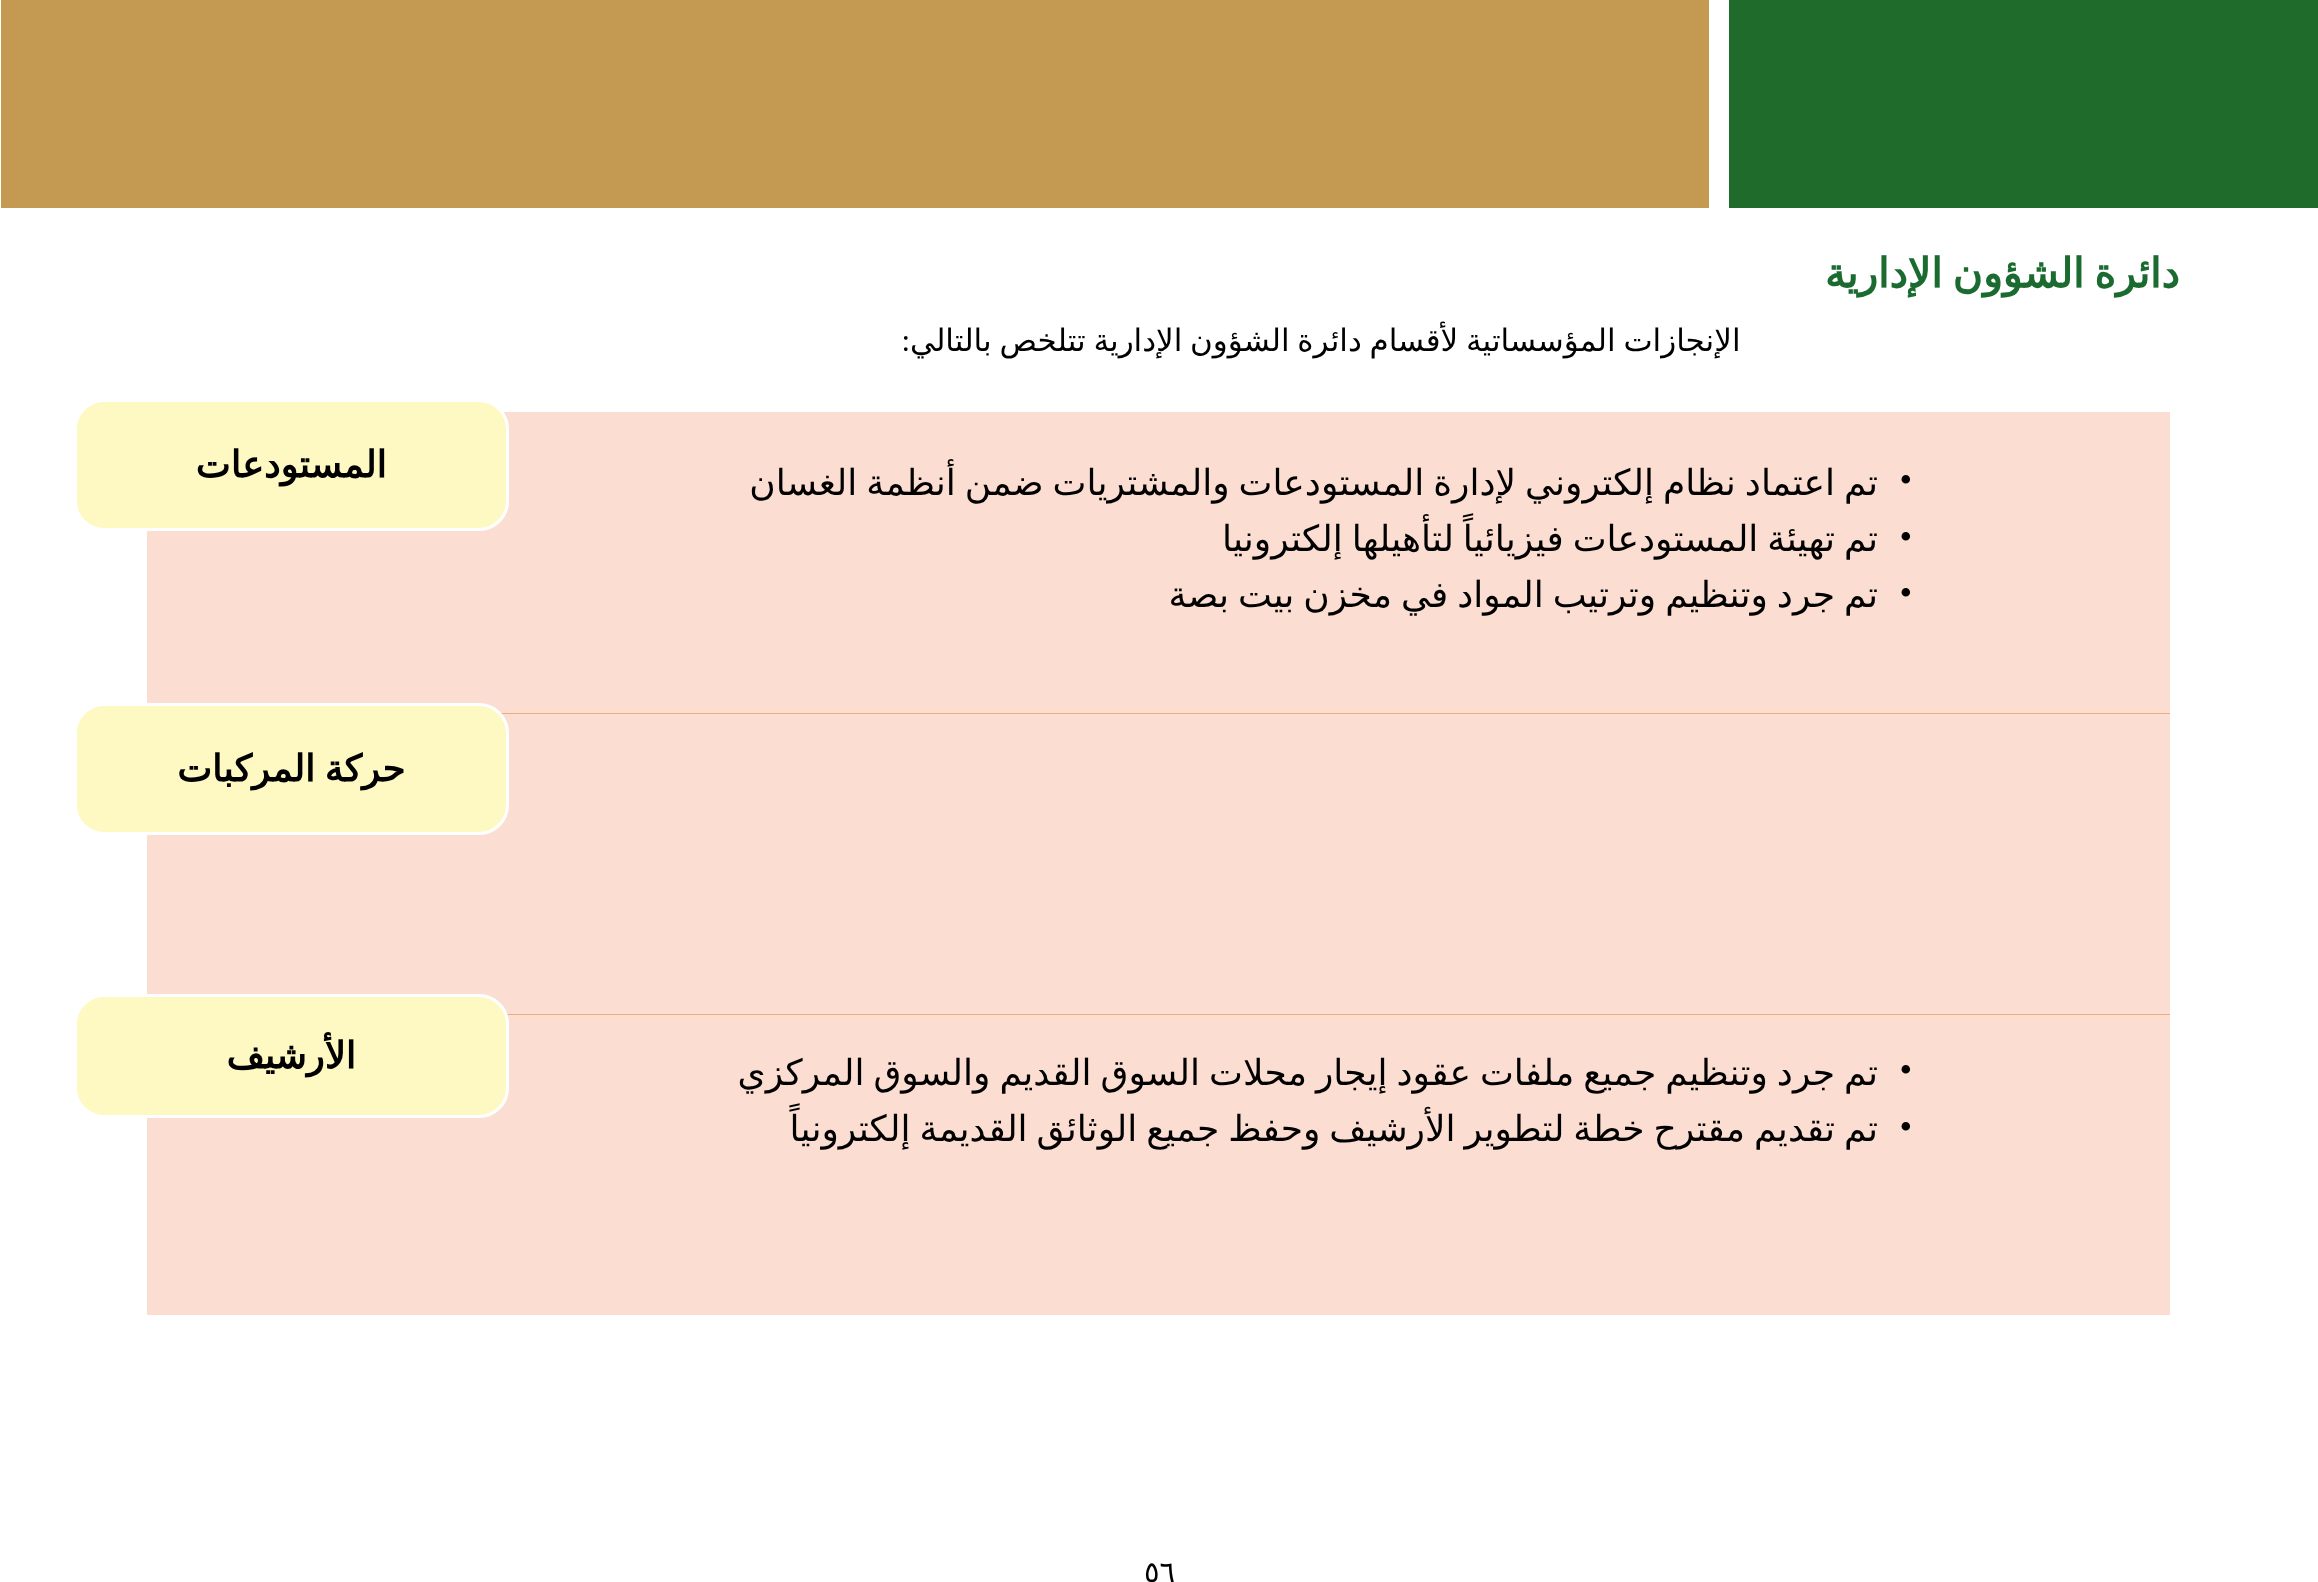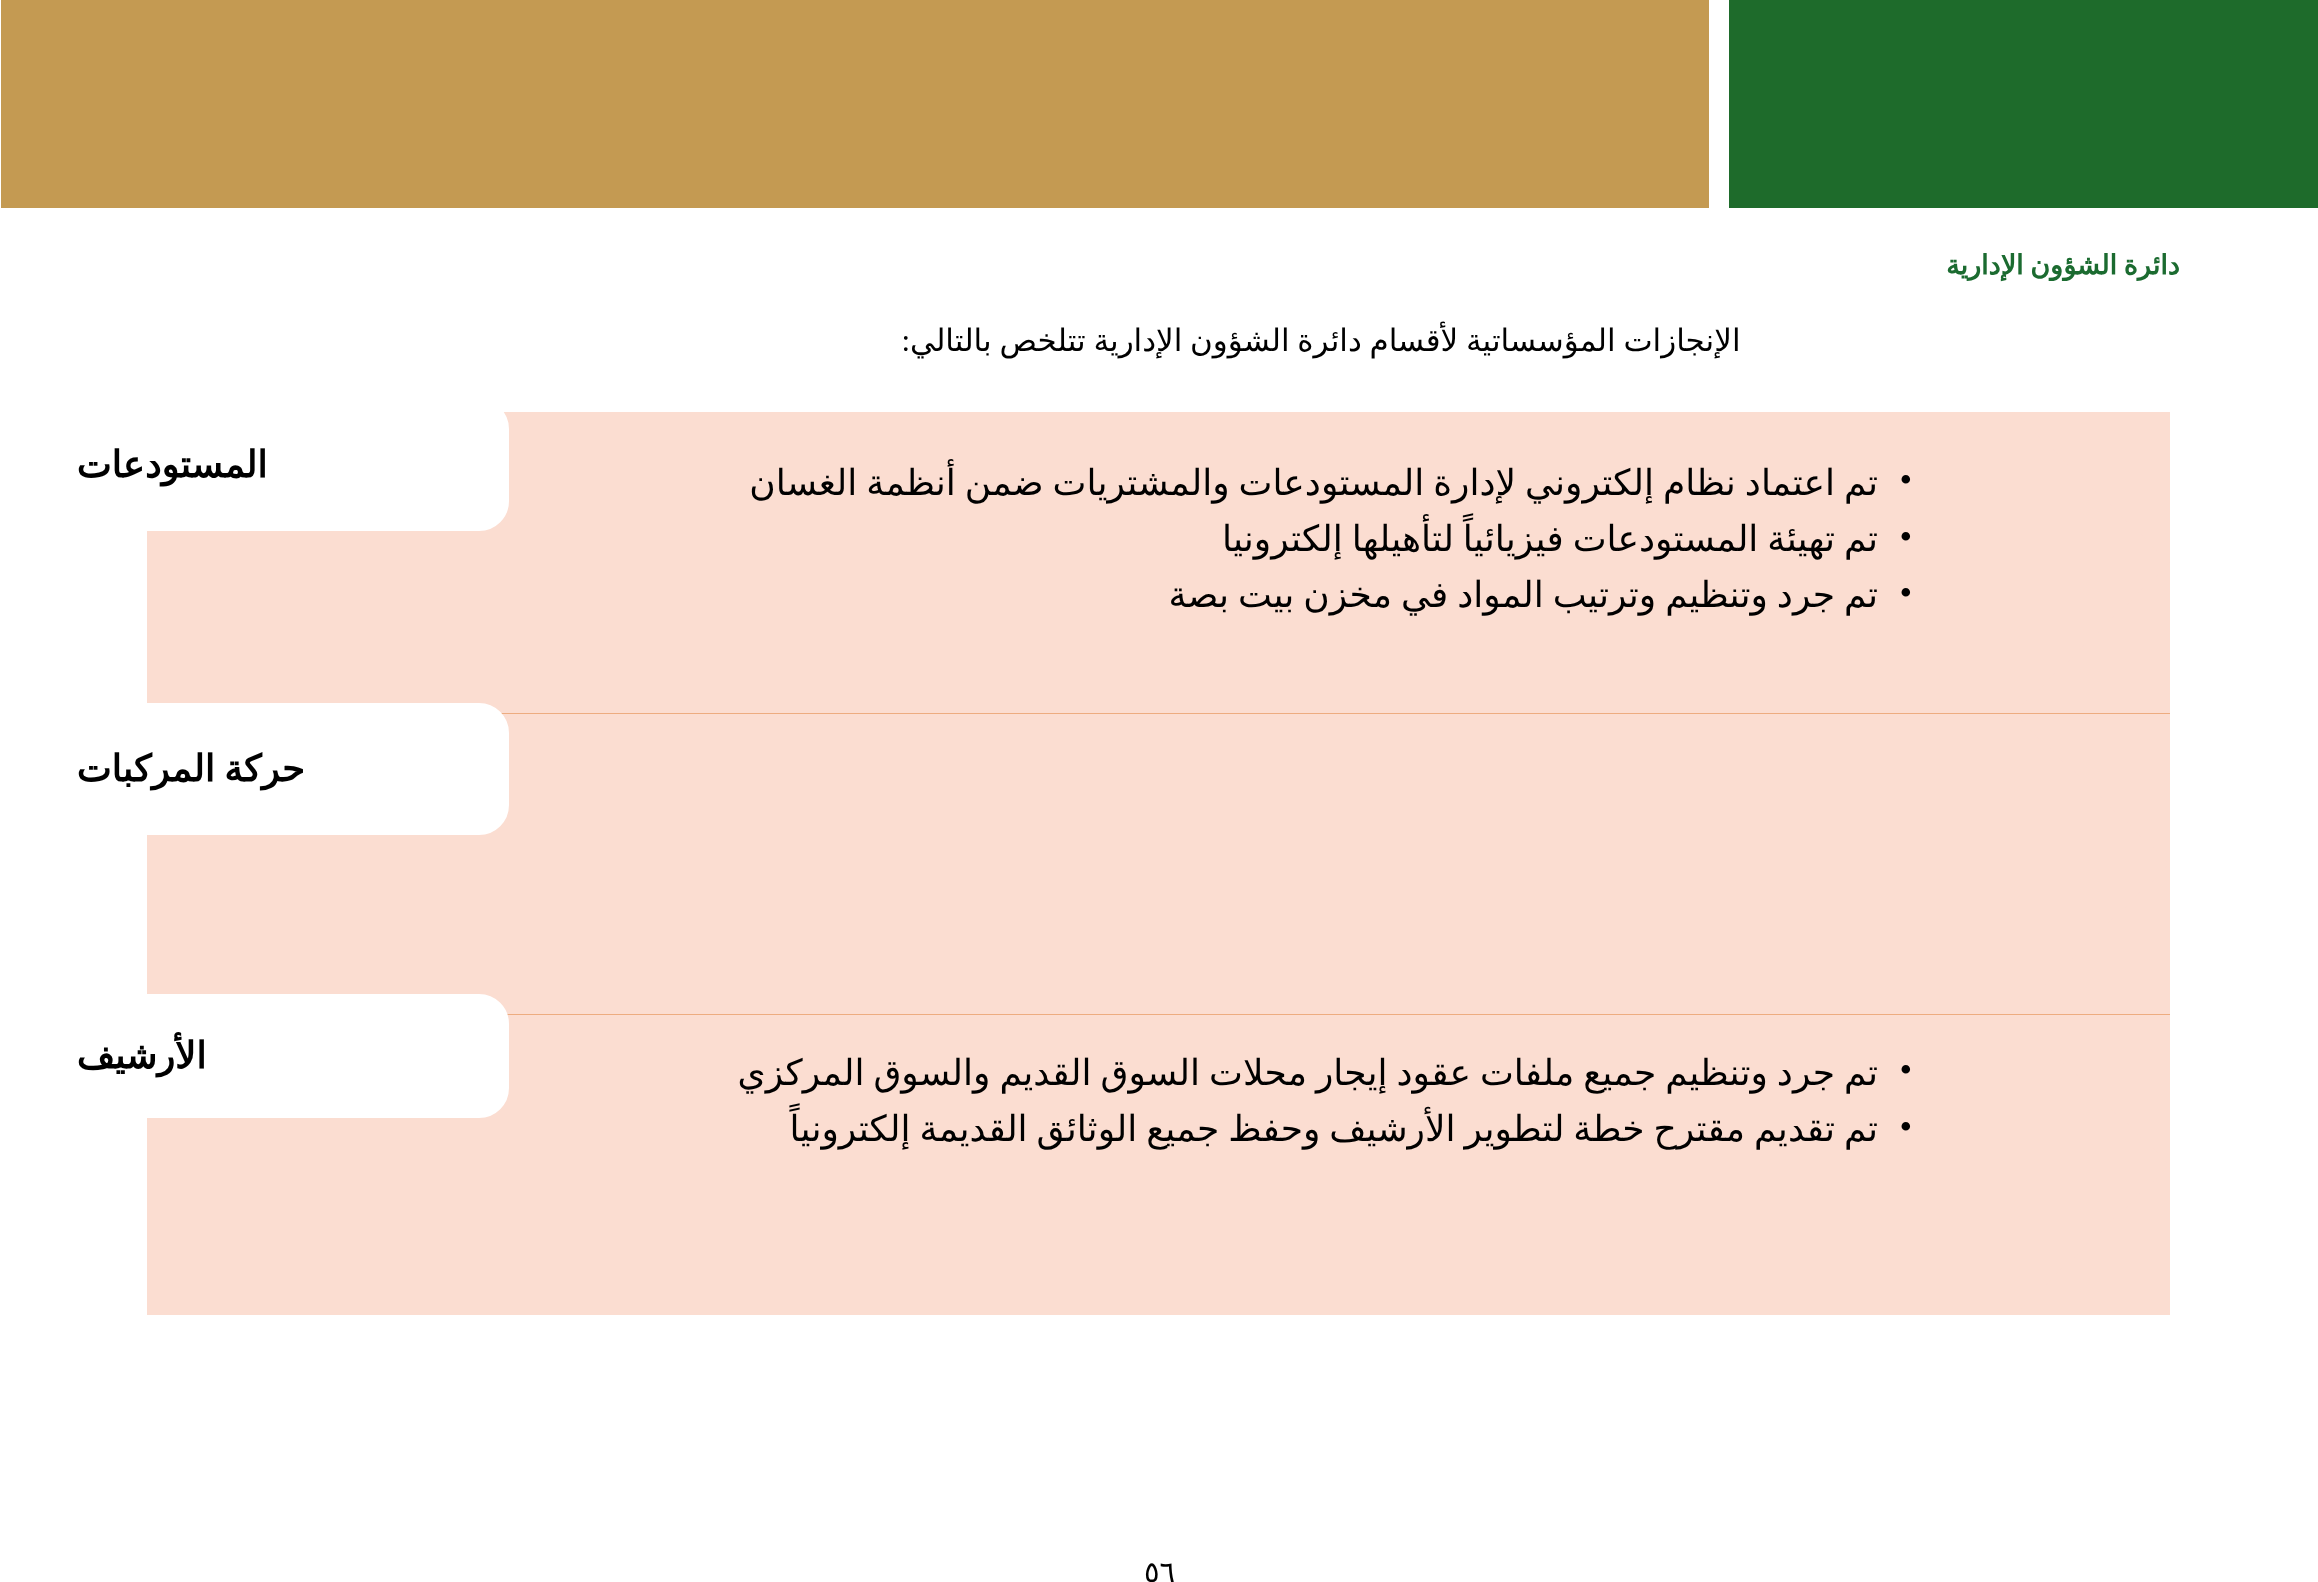--- a/index.html
+++ b/index.html
@@ -33,21 +33,21 @@
     background: #1E6B2B;
   }
 
   
   .dept-title {
     position: absolute;
     right: 139px;
     top: 250px;
     width: 1586px;
     text-align: right;
-    font-size: 27px;
+    font-size: 41px;
     font-weight: bold;
     color: #1B6B30;
     letter-spacing: 0;
     line-height: 1.15;
     white-space: nowrap;
   }
   .intro-line {
     position: absolute;
     right: 139px;
     top: 321px;
@@ -78,27 +78,27 @@
   }
   .arrow-shape {
     position: absolute;
     inset: 0;
     background: #FBDDD1;
   }
 
   
   .label-box {
     position: absolute;
-    background: #ffffff;
+    background: #fef9c3;
     border: 3.3px solid #ffffff;
     border-radius: 30px;
     box-sizing: border-box;
     display: flex;
     align-items: center;
-    justify-content: flex-end;
+    justify-content: center;
   }
   .label-text {
     font-size: 37px;
     font-weight: bold;
     color: #000000;
     text-align: center;
     line-height: 1.2;
     white-space: nowrap;
   }
 

